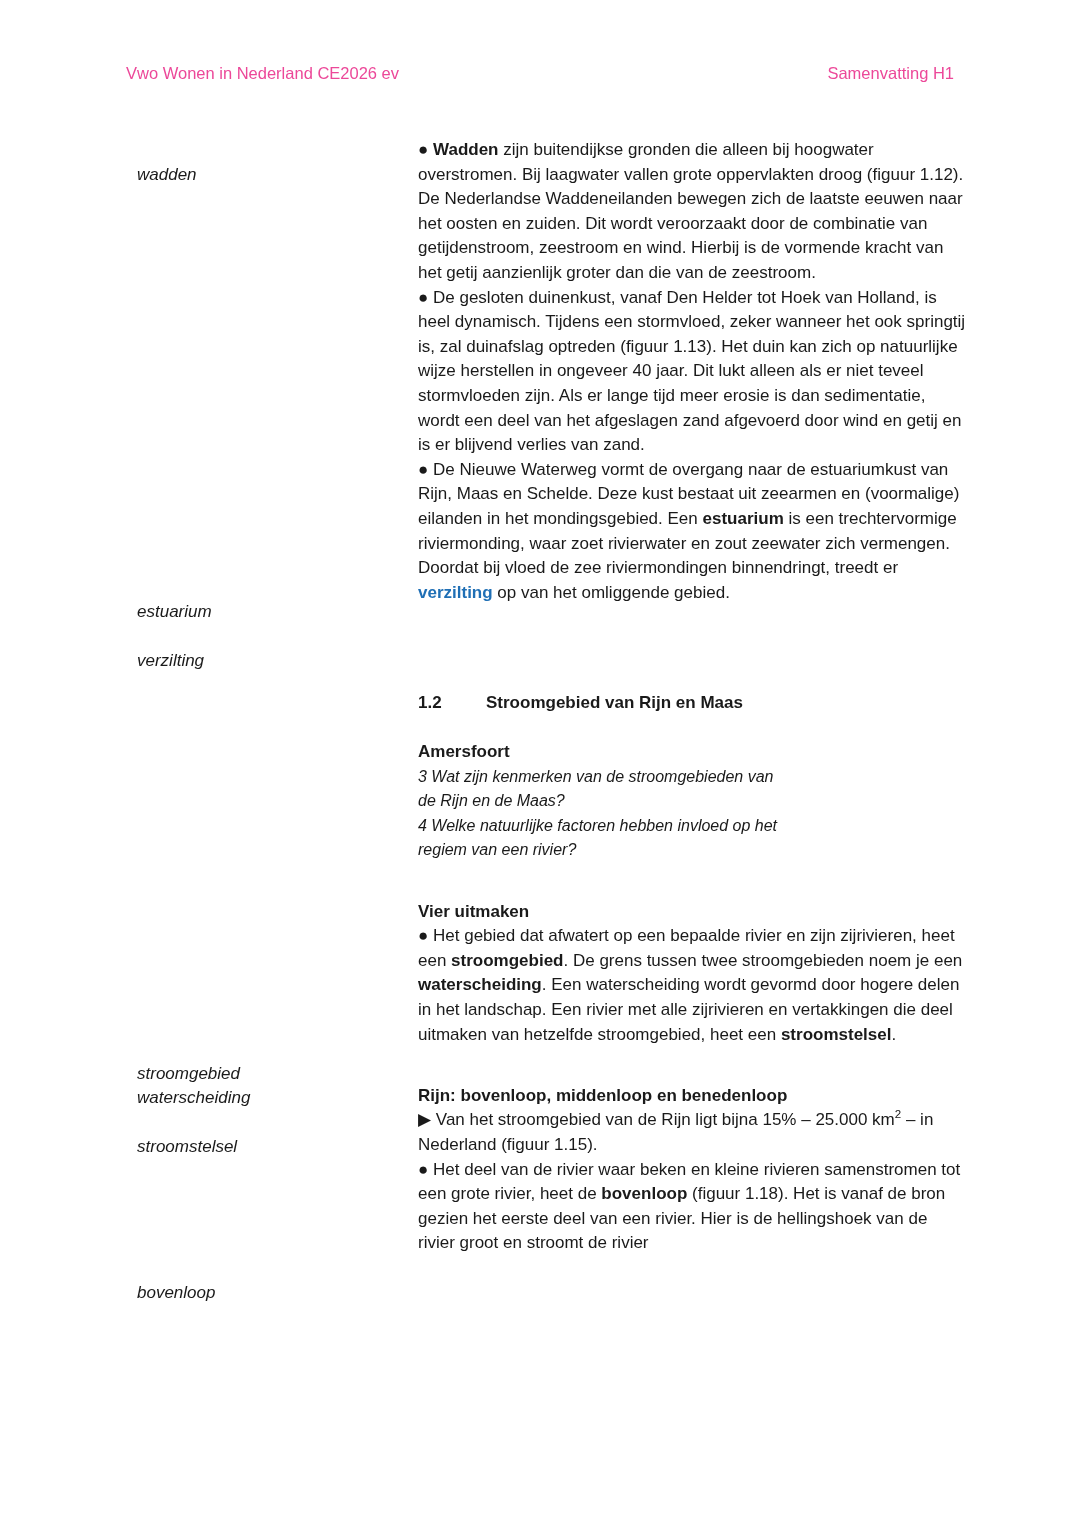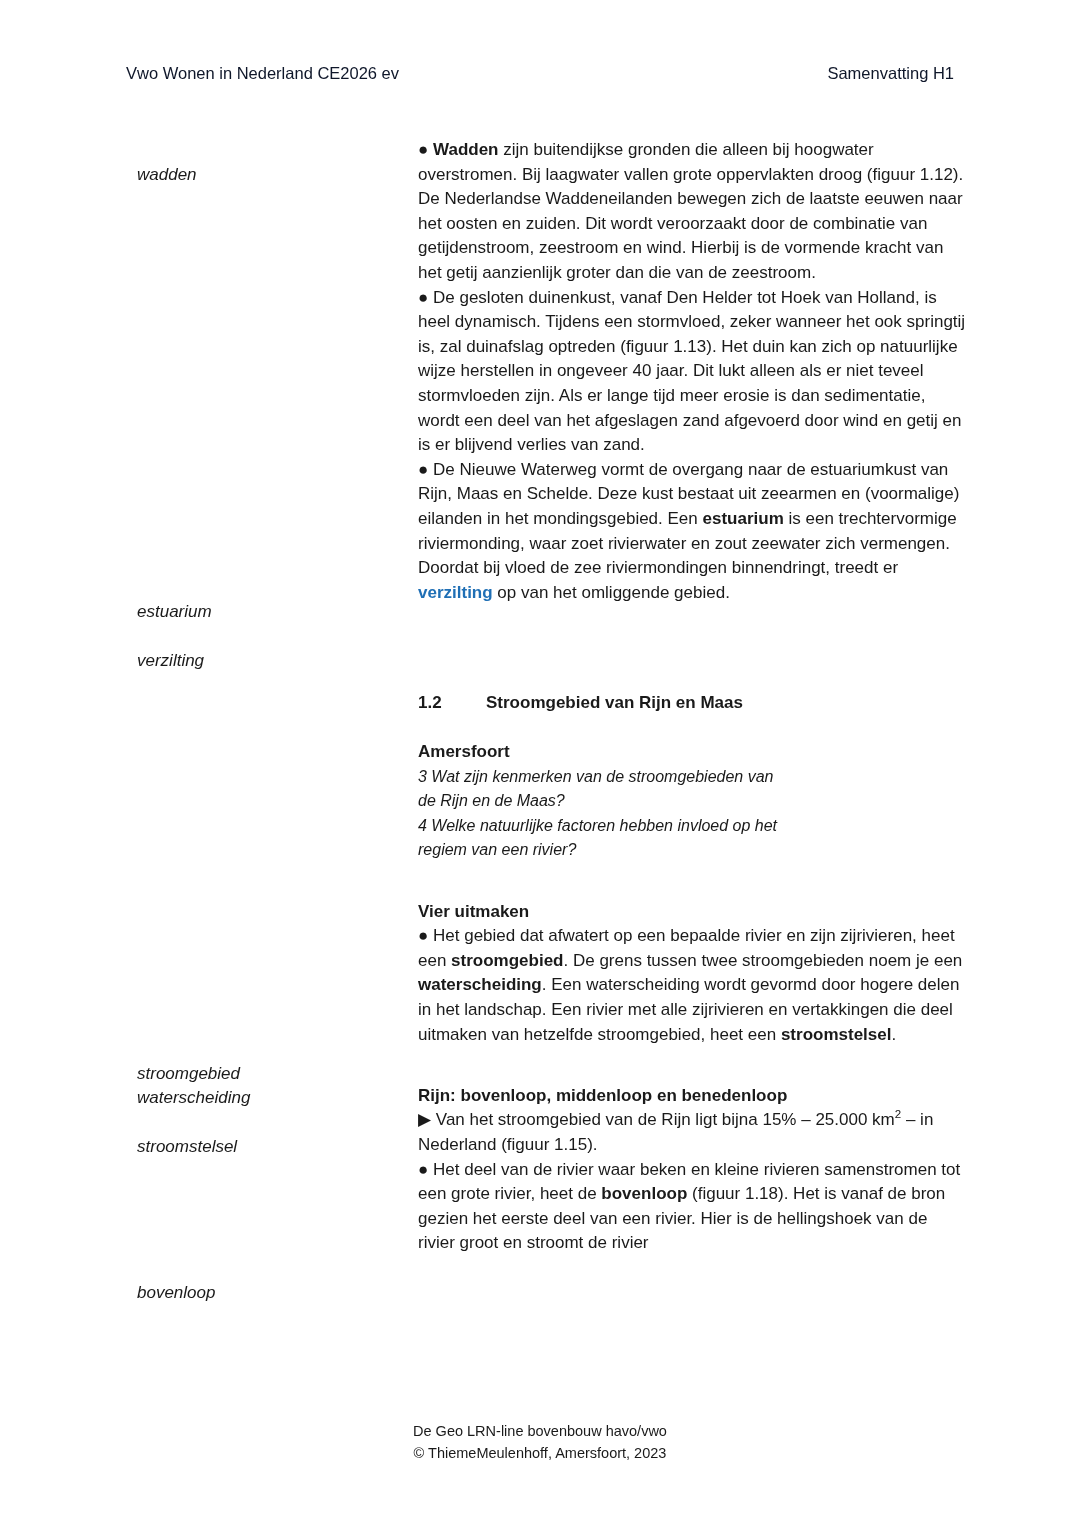--- a/index.html
+++ b/index.html
@@ -22,21 +22,21 @@
   
   .running-head {
     position: absolute;
     left: 126px;
     top: 62px;
     width: 828px;
     display: flex;
     justify-content: space-between;
     font-size: 16.5px;
     line-height: 22px;
-    color: #0f172a;
+    color: #ec4899;
     gap: 28px;
   }
 
   
   .margin-col {
     position: absolute;
     left: 137px;
     top: 0;
     width: 265px;
   }
@@ -161,18 +161,14 @@
     <div class="gap-sm"></div>
 
     <div class="sub-head">Rijn: bovenloop, middenloop en benedenloop</div>
 
     <p class="para"><span>▶</span><span> Van het stroomgebied van de Rijn ligt bijna 15% – 25.000 km</span><sup>2</sup><span> – in Nederland (figuur 1.15).</span></p>
 
     <p class="para"><span>●</span><span> Het deel van de rivier waar beken en kleine rivieren samenstromen tot een grote rivier, heet de </span><b>bovenloop</b><span> (figuur 1.18). Het is vanaf de bron gezien het eerste deel van een rivier. Hier is de hellingshoek van de rivier groot en stroomt de rivier</span></p>
 
   </div>
 
-  <div class="footer">
-    <div>De Geo LRN-line bovenbouw havo/vwo</div>
-    <div>© ThiemeMeulenhoff, Amersfoort, 2023</div>
-  </div>
 
 </div>
 
 </body></html>

